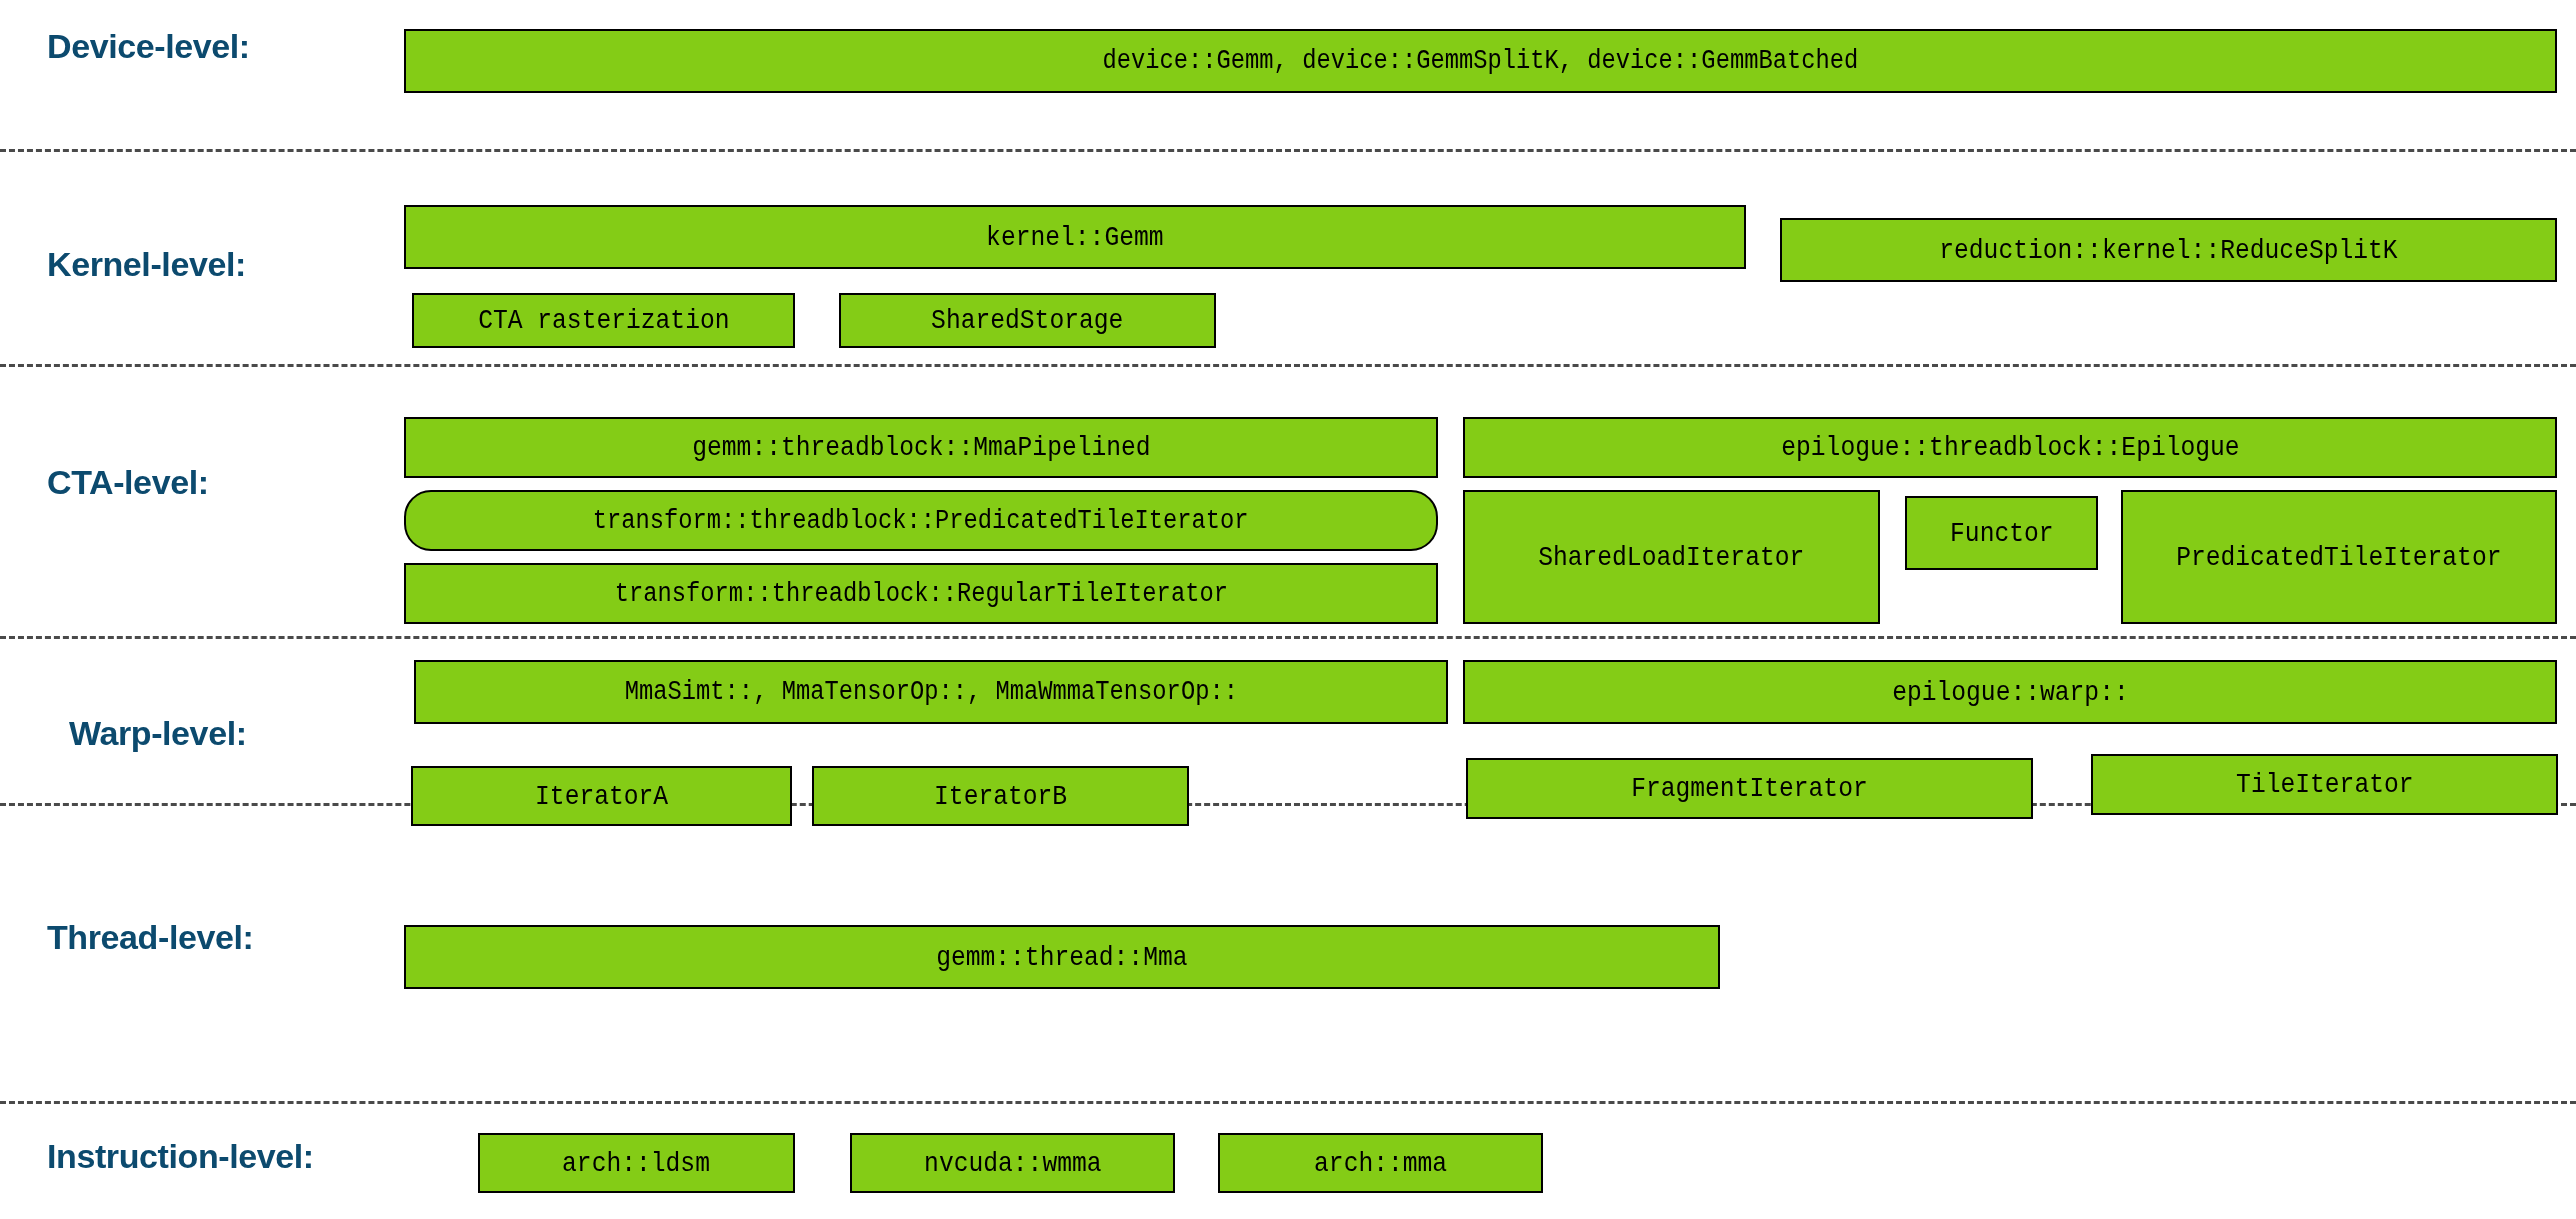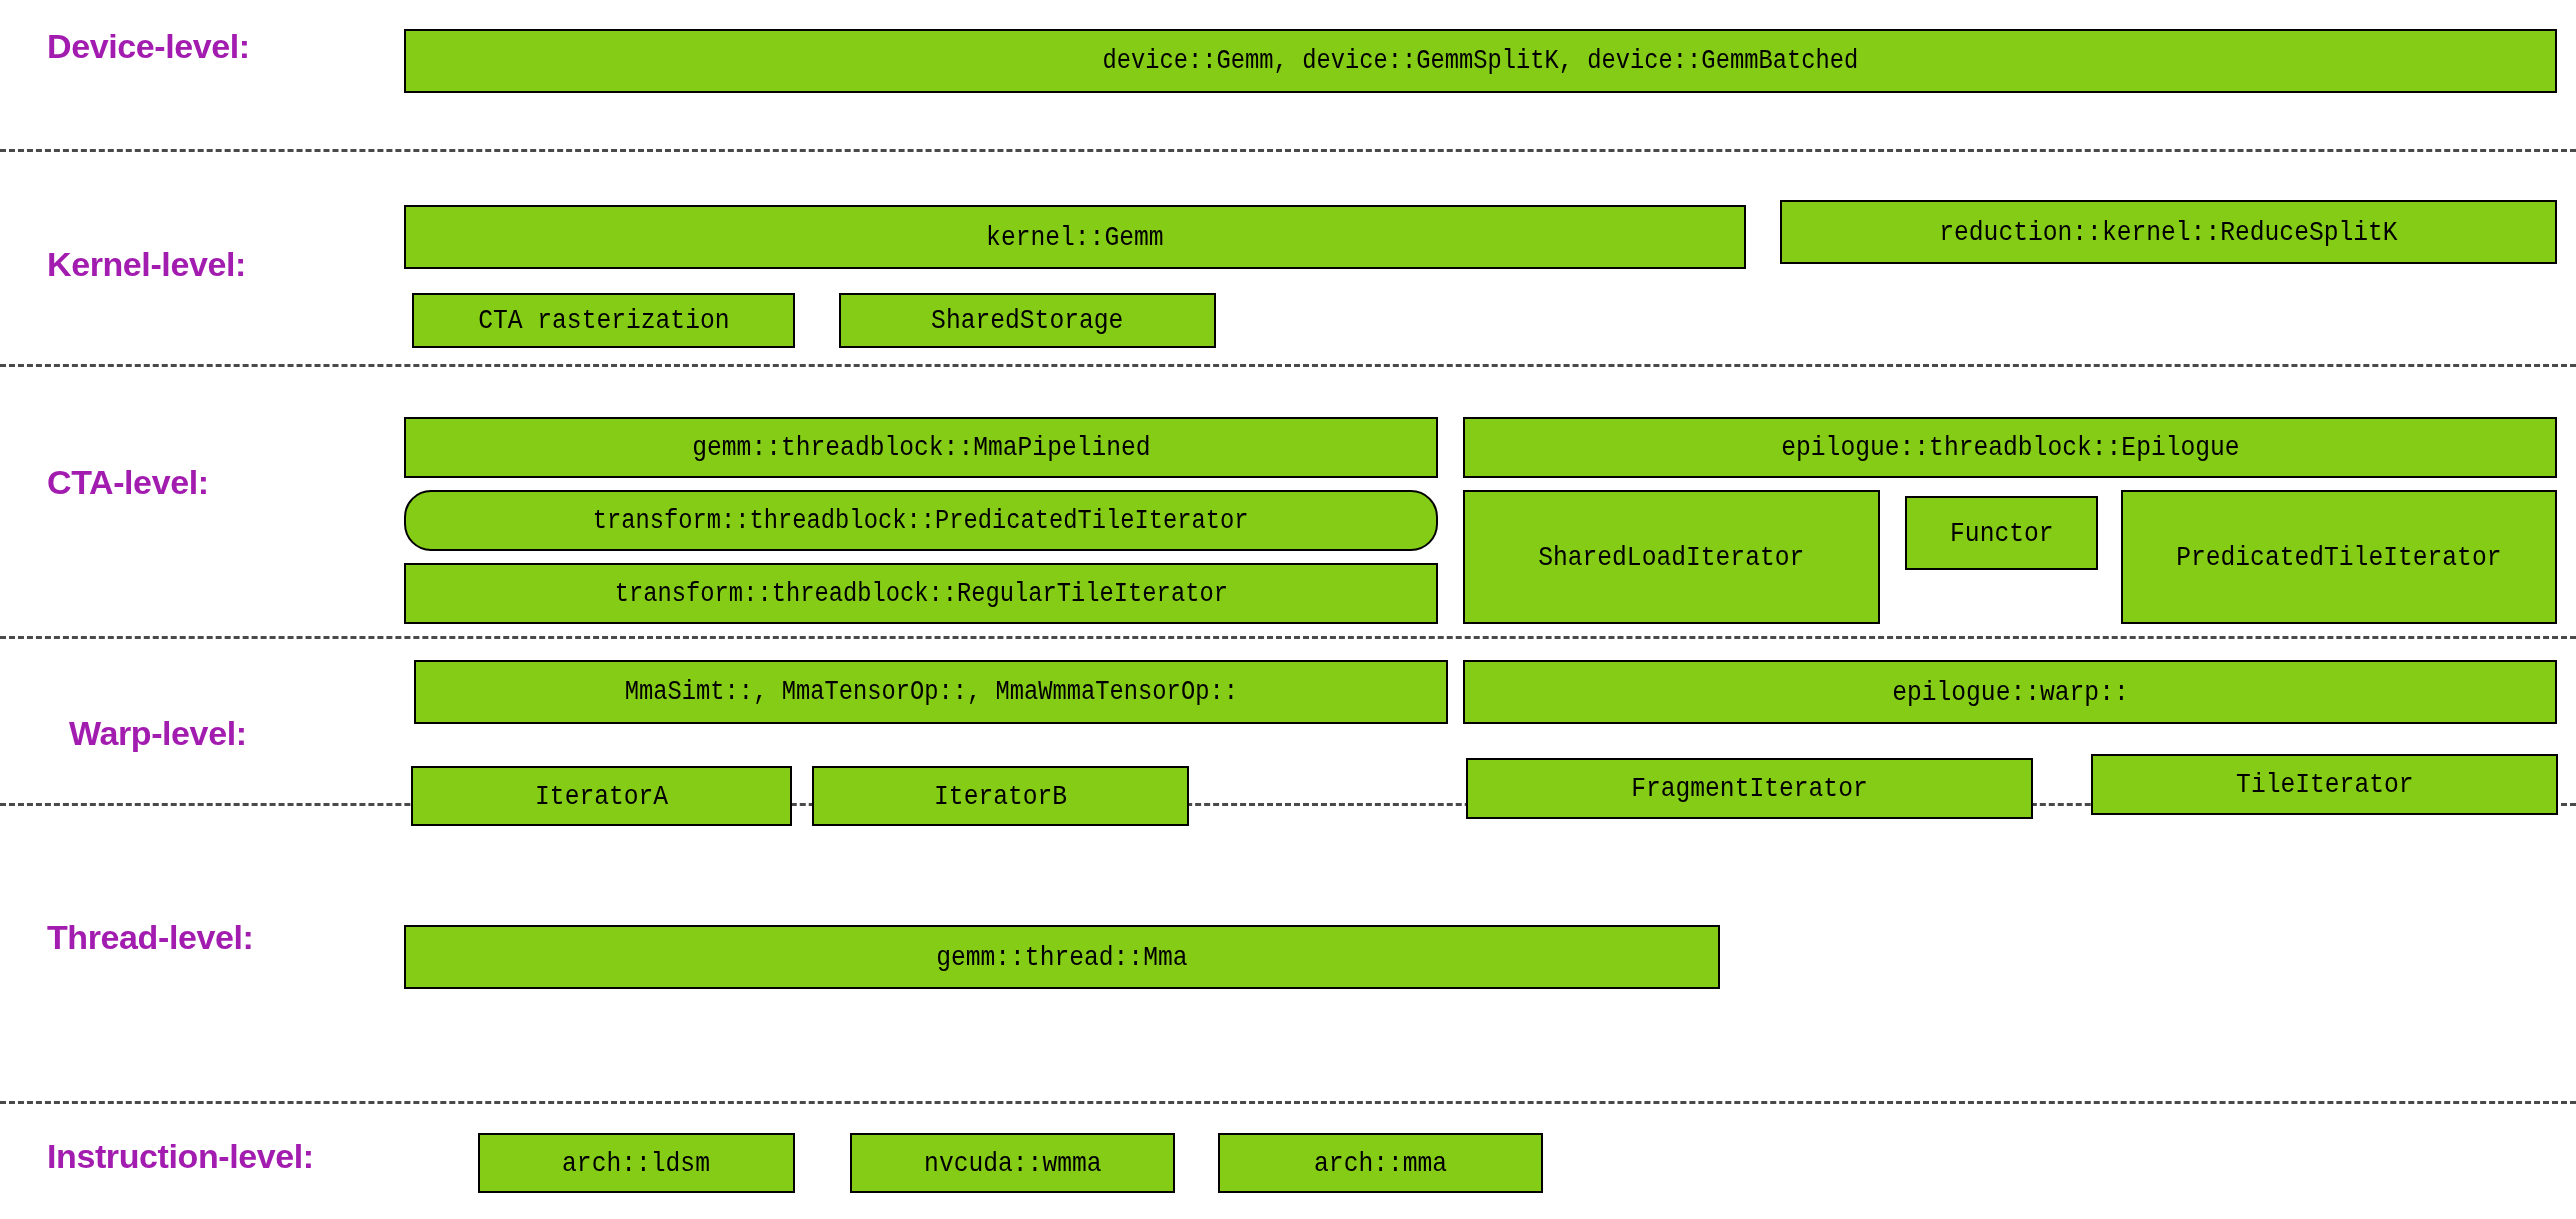--- a/index.html
+++ b/index.html
@@ -13,21 +13,21 @@
     height: 1219px;
     background: #ffffff;
     overflow: hidden;
     font-family: "Liberation Sans", sans-serif;
   }
   .row-label {
     position: absolute;
     font-family: "Liberation Sans", sans-serif;
     font-weight: bold;
     font-size: 34px;
-    color: #a21caf;
+    color: #0c4a6e;
     white-space: nowrap;
     letter-spacing: -0.4px;
     line-height: 1;
   }
   .sep {
     position: absolute;
     left: 0;
     width: 2576px;
     height: 0;
     border-top: 3.8px dashed #4a4a4a;
@@ -64,21 +64,21 @@
     <div class="sep" style="top: 803px;"></div>
     <div class="sep" style="top: 1101px;"></div>
     <div class="row-label" style="left: 47px; top: 29px;">Device-level:</div>
     <div class="box" style="left: 404px; top: 29px; width: 2153px; height: 64px;">
       <span class="box-label sm">device::Gemm, device::GemmSplitK, device::GemmBatched</span>
     </div>
     <div class="row-label" style="left: 47px; top: 247px;">Kernel-level:</div>
     <div class="box" style="left: 404px; top: 205px; width: 1342px; height: 64px;">
       <span class="box-label">kernel::Gemm</span>
     </div>
-    <div class="box" style="left: 1780px; top: 200px; width: 777px; height: 64px;">
+    <div class="box" style="left: 1780px; top: 218px; width: 777px; height: 64px;">
       <span class="box-label">reduction::kernel::ReduceSplitK</span>
     </div>
     <div class="box" style="left: 412px; top: 293px; width: 383px; height: 55px;">
       <span class="box-label">CTA rasterization</span>
     </div>
     <div class="box" style="left: 839px; top: 293px; width: 377px; height: 55px;">
       <span class="box-label">SharedStorage</span>
     </div>
     <div class="row-label" style="left: 47px; top: 465px;">CTA-level:</div>
     <div class="box" style="left: 404px; top: 417px; width: 1034px; height: 61px;">

